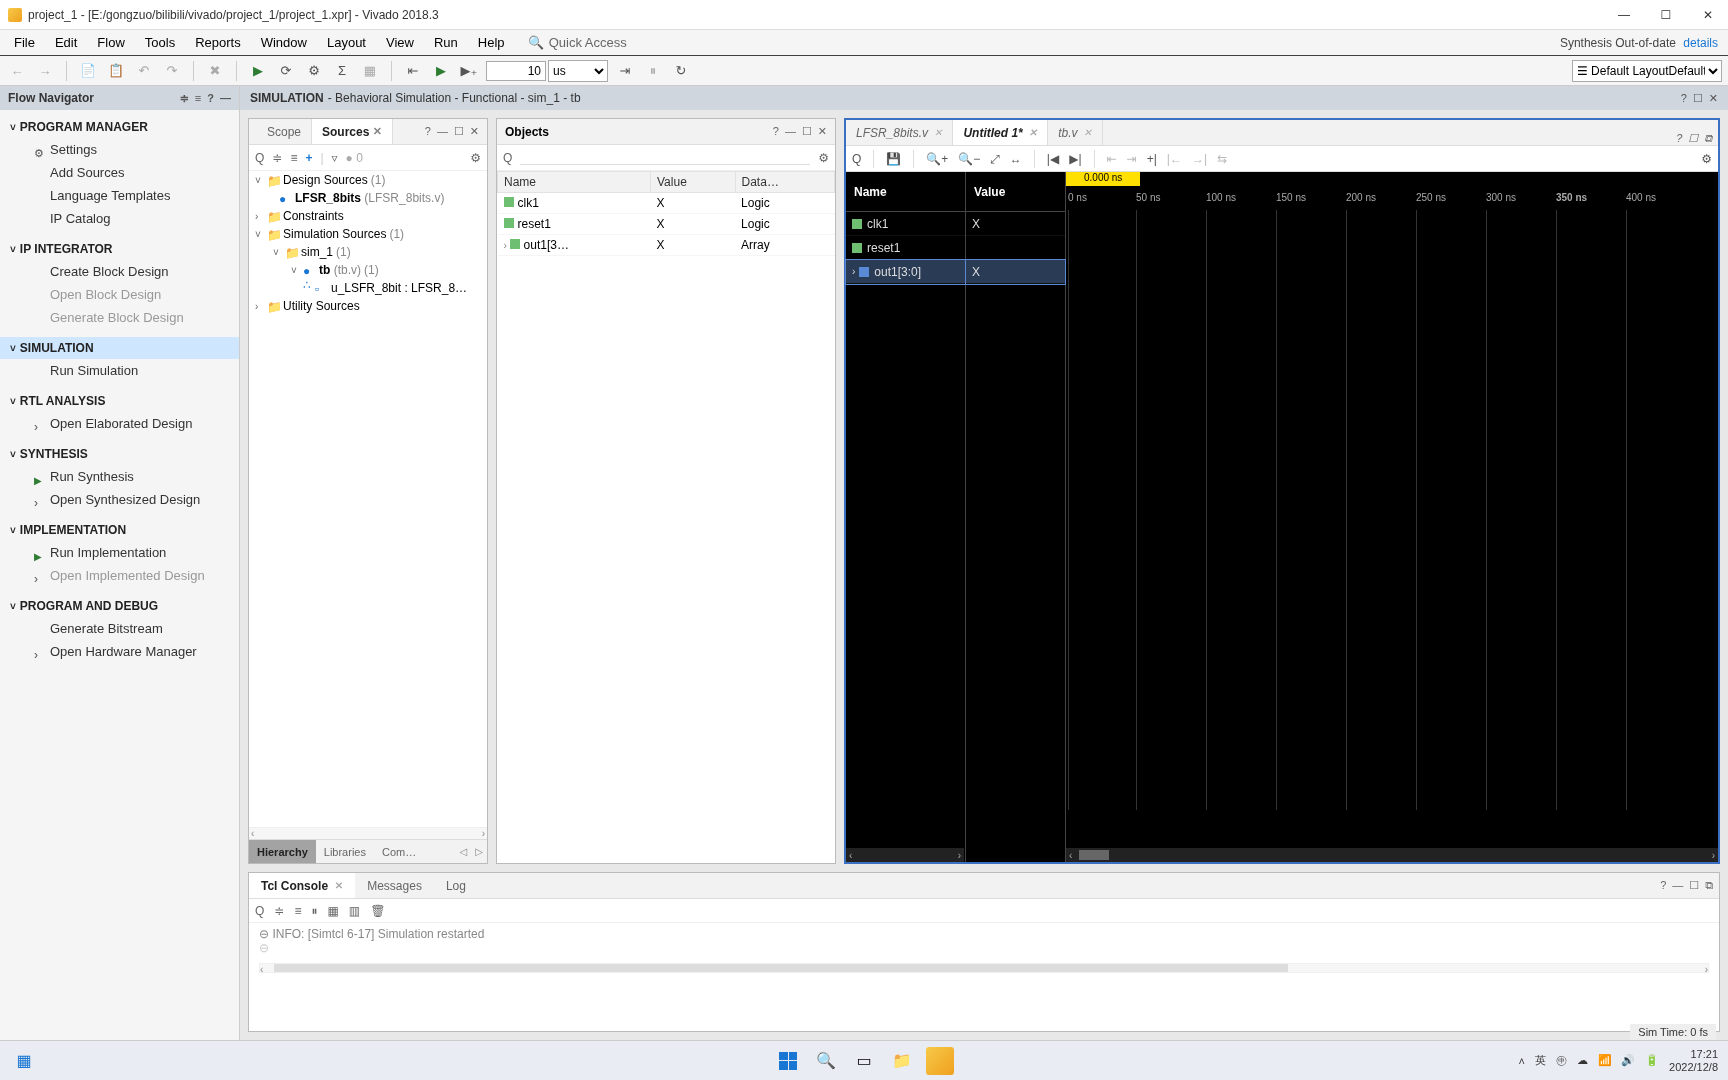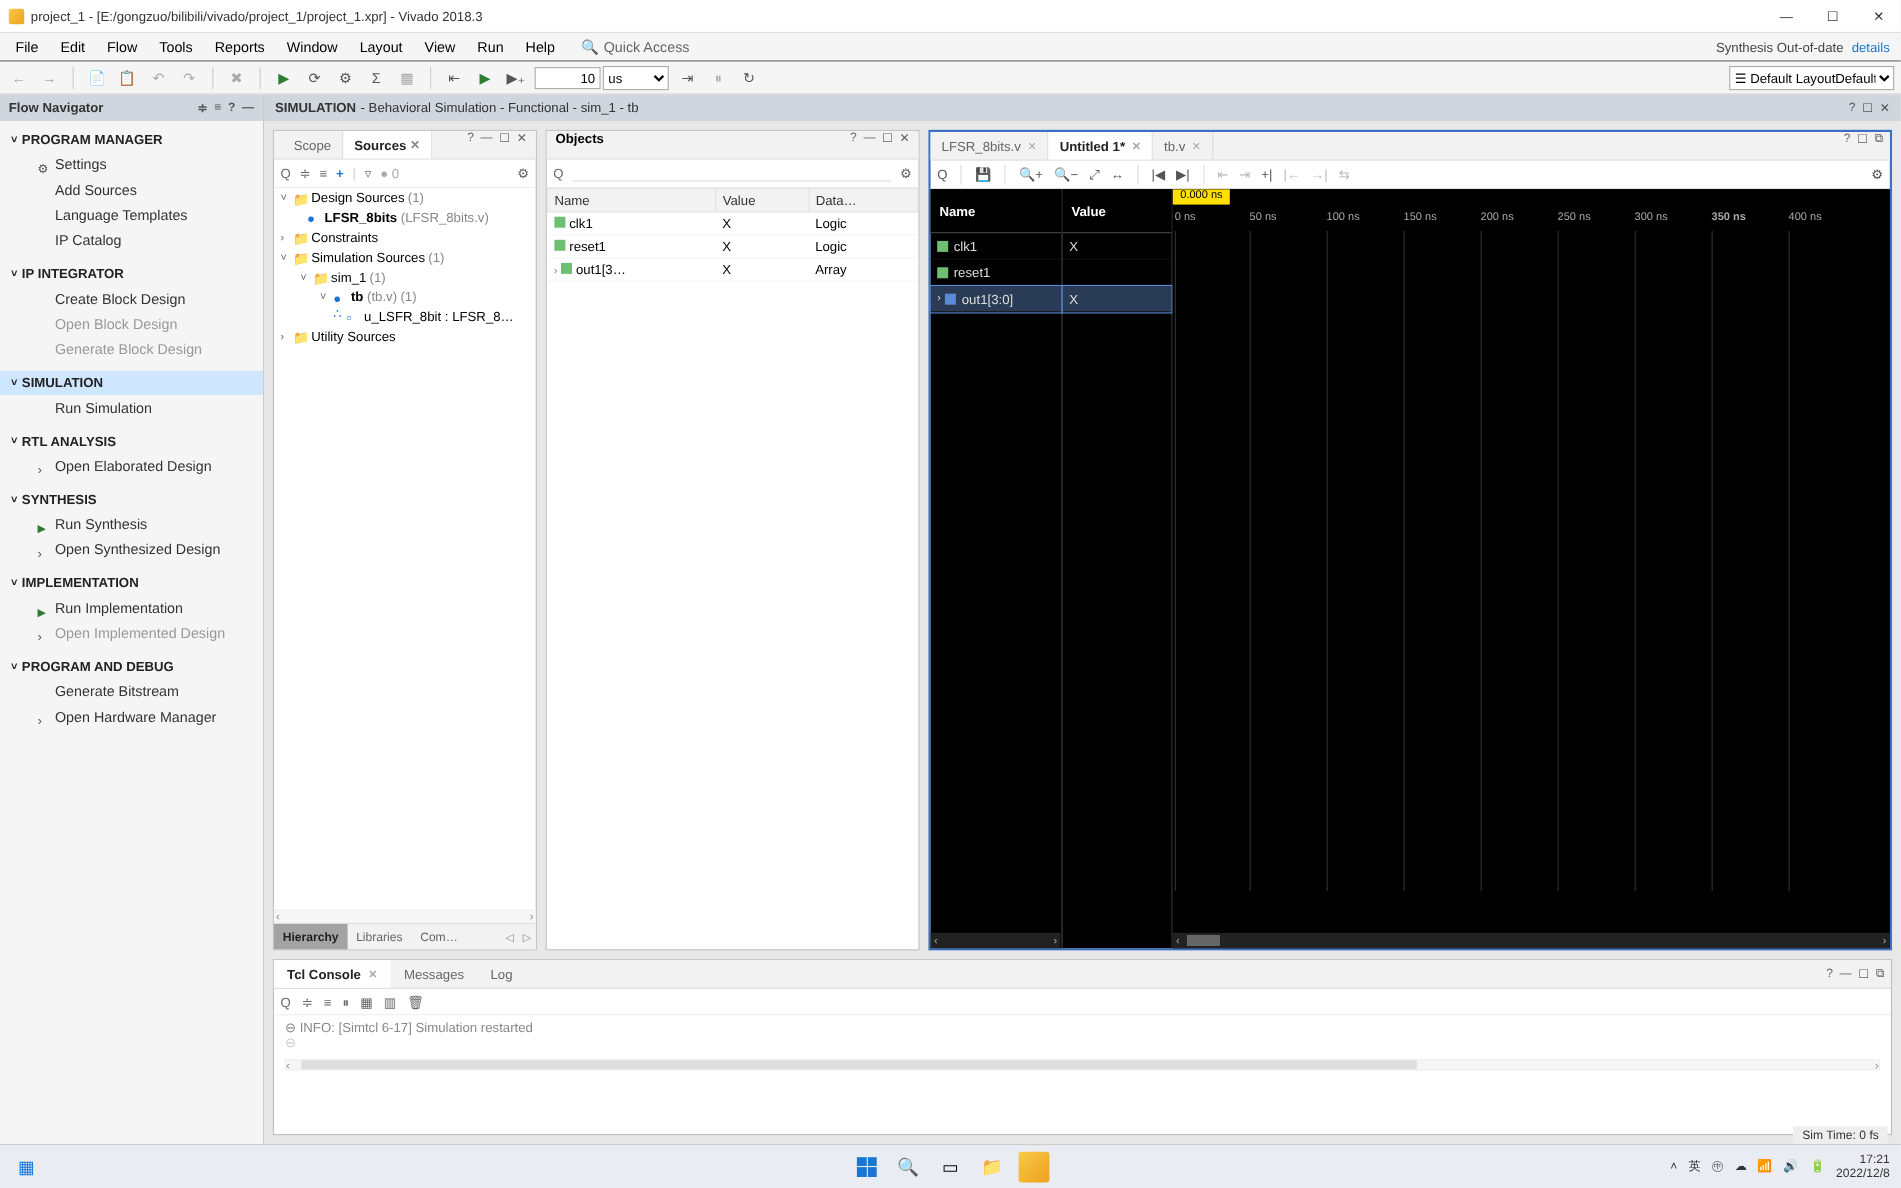--- a/index.html
+++ b/index.html
@@ -50,21 +50,21 @@
 
 
 .workspace { flex: 1; display: flex; flex-direction: column; background: #e8e8e8; }
 .sim-header { height: 24px; background: #d0d6de; display: flex; align-items: center; padding: 0 10px; font-size: 12px; color: #333; }
 .sim-header .bold { font-weight: bold; margin-right: 4px; }
 .sim-header .wicons { margin-left: auto; display: flex; gap: 6px; font-size: 11px; color: #555; }
 
 .panels-row { flex: 1; display: flex; gap: 8px; padding: 8px; min-height: 0; }
 
 .panel { background: #fff; border: 1px solid #bbb; display: flex; flex-direction: column; }
-.panel-hdr { height: 26px; border-bottom: 1px solid #ddd; display: flex; padding: 0 8px; font-size: 12px; background: #f2f2f2; }
+.panel-hdr { height: 26px; border-bottom: 1px solid #ddd; display: flex; align-items: center; padding: 0 8px; font-size: 12px; background: #f2f2f2; }
 .panel-hdr .tabbtn { padding: 0 10px; height: 100%; display: flex; align-items: center; color: #666; }
 .panel-hdr .tabbtn.active { background: #fff; font-weight: bold; color: #222; border-right: 1px solid #ddd; border-left: 1px solid #ddd; }
 .panel-hdr .tclose { font-size: 11px; color: #888; }
 .panel-hdr .picons { margin-left: auto; display: flex; gap: 6px; font-size: 11px; color: #666; }
 .panel-tb { height: 26px; border-bottom: 1px solid #eee; display: flex; align-items: center; padding: 0 6px; gap: 8px; font-size: 12px; color: #666; }
 .panel-body { flex: 1; overflow: auto; font-size: 12px; }
 
 
 .sources { width: 240px; }
 .tree-row { display: flex; align-items: center; padding: 2px 6px; }
@@ -78,38 +78,38 @@
 
 
 .objects { width: 340px; }
 .obj-table { width: 100%; border-collapse: collapse; }
 .obj-table th { text-align: left; font-weight: normal; background: #f2f2f2; border: 1px solid #e2e2e2; padding: 3px 6px; color: #333; font-size: 12px; }
 .obj-table td { padding: 3px 6px; border-bottom: 1px solid #f5f5f5; font-size: 12px; }
 .sigicon { display: inline-block; width: 10px; height: 10px; margin-right: 4px; }
 
 
 .wave { flex: 1; border: 2px solid #3b6fc2; }
-.wave .file-tabs { height: 26px; display: flex; align-items: flex-start; background: #f2f2f2; border-bottom: 1px solid #ddd; font-size: 12px; }
+.wave .file-tabs { height: 26px; display: flex; align-items: flex-end; background: #f2f2f2; border-bottom: 1px solid #ddd; font-size: 12px; font-style: italic; }
 .wave .ftab { padding: 0 10px; height: 100%; display: flex; align-items: center; color: #666; border-right: 1px solid #ddd; gap: 6px; }
 .wave .ftab.active { background: #fff; font-weight: bold; color: #222; }
 .wave .ftab .xclose { font-size: 10px; color: #aaa; }
 .wave .wtoolbar { height: 26px; display: flex; align-items: center; padding: 0 6px; gap: 10px; border-bottom: 1px solid #ddd; font-size: 12px; color: #555; }
 .wave .wtoolbar .wsep { width: 1px; height: 18px; background: #ddd; margin: 0 2px; }
 .wave-body { flex: 1; display: flex; background: #000; position: relative; min-height: 0; }
 .wave-left { width: 220px; display: flex; border-right: 1px solid #444; }
 .wave-namecol { width: 120px; border-right: 1px solid #444; }
 .wave-valcol { flex: 1; }
 .wv-hdr { height: 40px; background: #000; color: #fff; border-bottom: 1px solid #444; display: flex; align-items: center; padding: 0 8px; font-weight: bold; font-size: 12px; }
 .wv-row { height: 24px; color: #ddd; display: flex; align-items: center; padding: 0 6px; font-size: 12px; border-bottom: 1px solid #111; }
 .wv-row.sel { background: #2a3b55; outline: 1px solid #5a8ad6; }
 .wv-row .sicon { width: 10px; height: 10px; background: #6fbf73; margin-right: 5px; }
 .wv-row .sicon.bus { background: #5a8ad6; }
 .wv-row .caret { color: #ddd; margin-right: 4px; font-size: 10px; }
 .wave-right { flex: 1; background: #000; position: relative; overflow: hidden; }
-.time-cursor { position: absolute; top: 0; left: 0; height: 14px; background: #ffe000; color: #000; font-size: 10px; padding: 0 7px; }
+.time-cursor { position: absolute; top: 0; left: 0; height: 14px; background: #ffe000; color: #000; font-size: 10px; padding: 0 18px; }
 .time-ruler { position: absolute; top: 20px; left: 0; right: 0; height: 20px; color: #aaa; font-size: 10px; }
 .time-tick { position: absolute; top: 0; }
 .time-tick .ln { width: 1px; height: 600px; background: #333; position: absolute; top: 18px; }
 .wave-scroll-h { position: absolute; bottom: 0; left: 0; right: 0; height: 14px; background: #222; display: flex; align-items: center; }
 .wave-scroll-h .thumb { width: 30px; height: 10px; background: #666; margin-left: 4px; }
 
 
 .console-wrap { height: 160px; background: #fff; border-top: 1px solid #ccc; display: flex; flex-direction: column; margin: 0 8px 8px; border: 1px solid #bbb; }
 .console-wrap .tabrow { height: 26px; display: flex; align-items: center; background: #f2f2f2; border-bottom: 1px solid #ddd; font-size: 12px; }
 .console-wrap .ctab { padding: 0 12px; height: 100%; display: flex; align-items: center; color: #666; }

